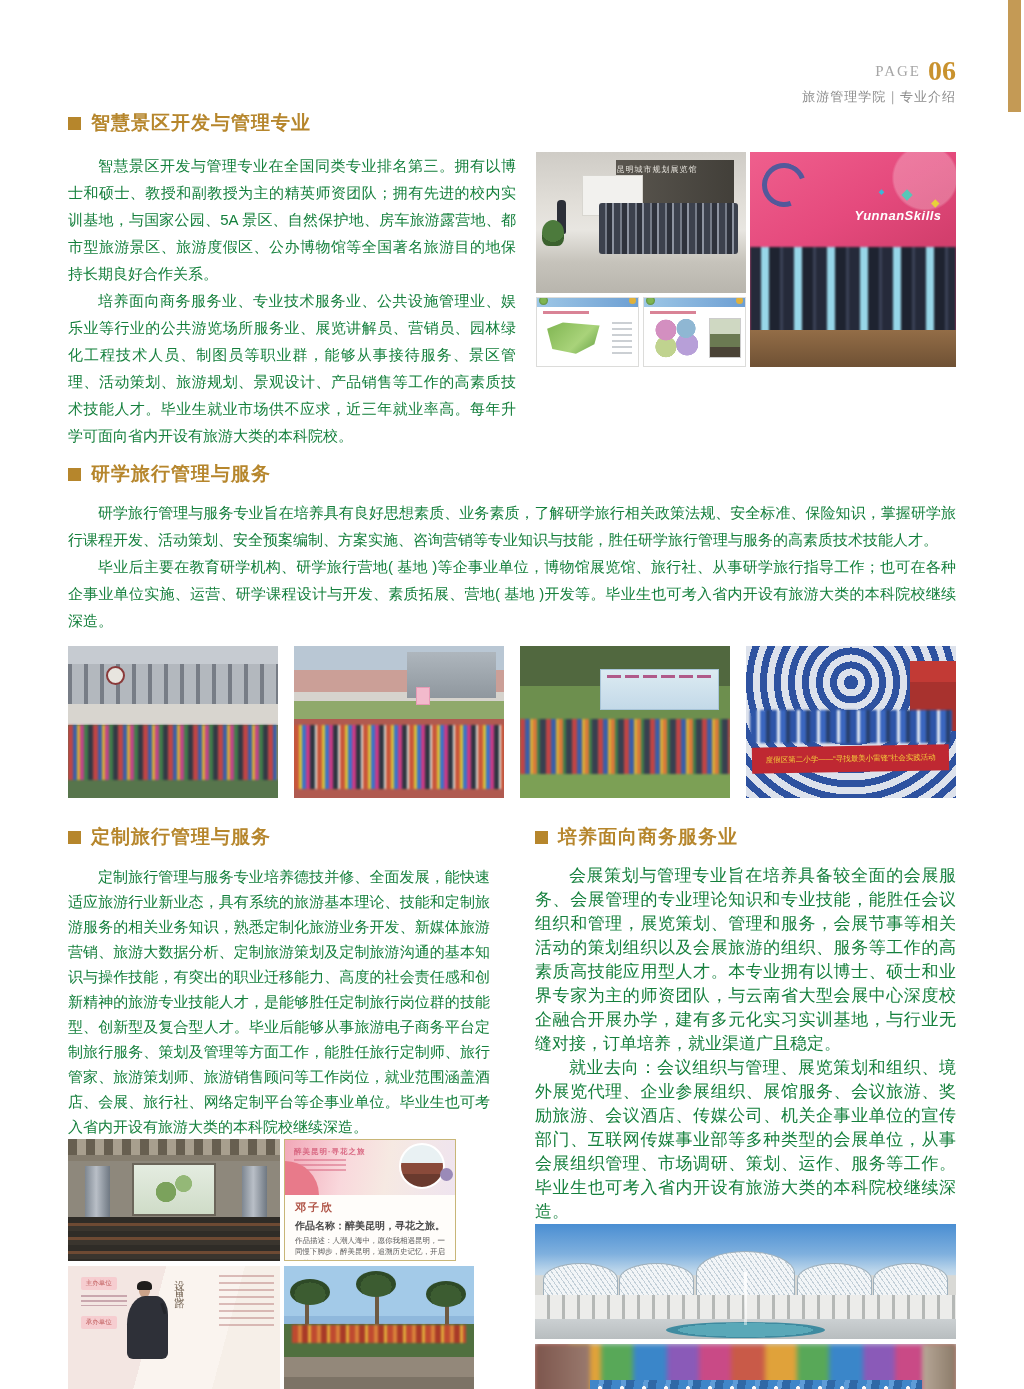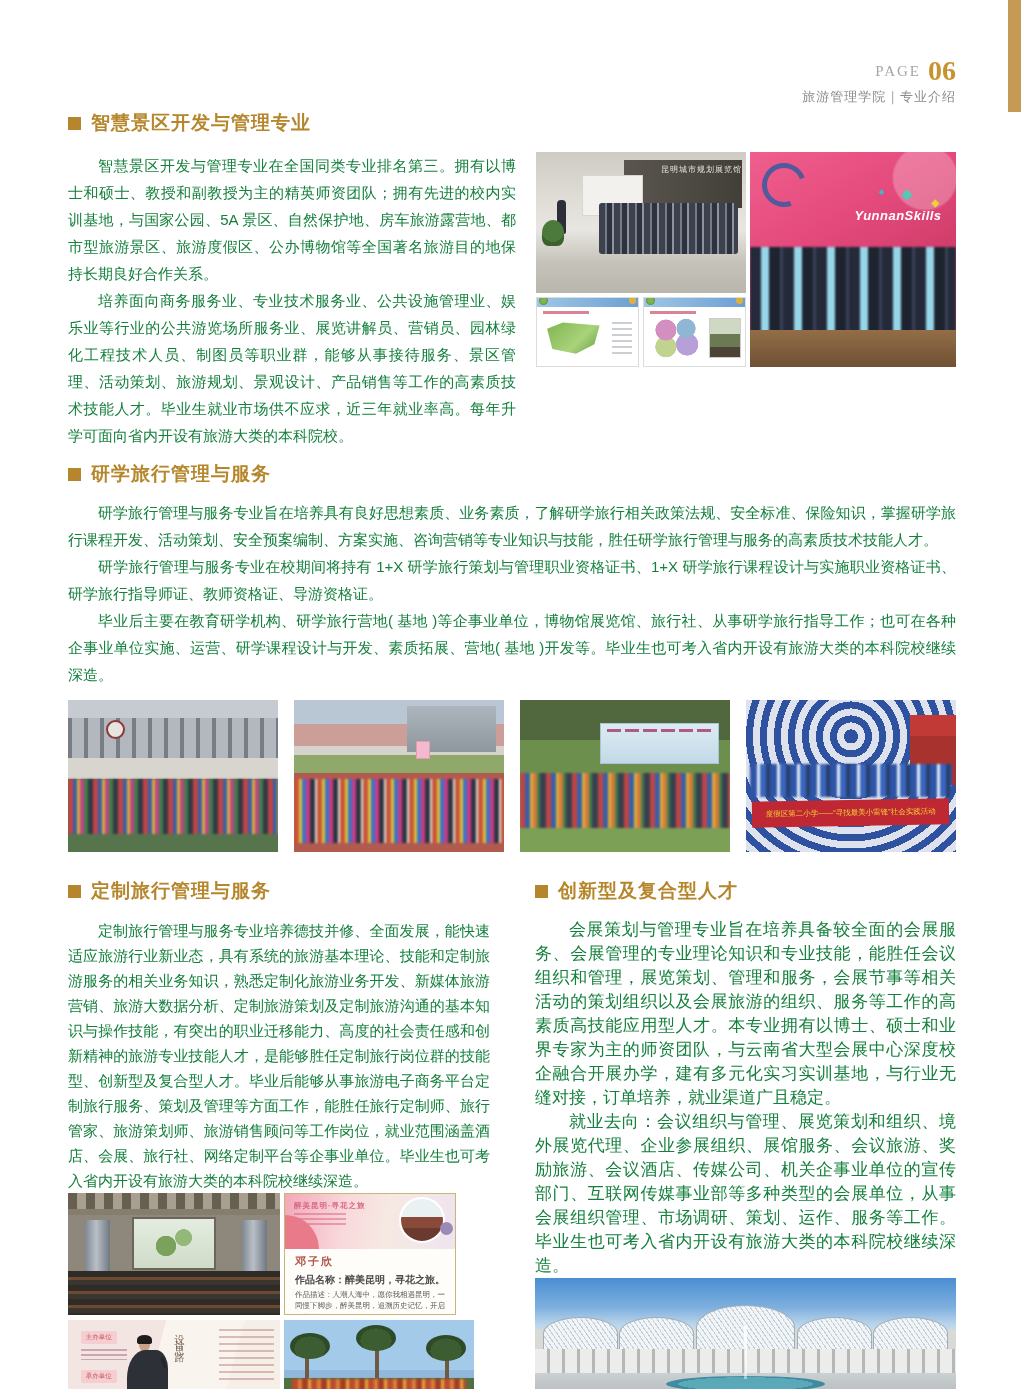--- a/index.html
+++ b/index.html
@@ -25,21 +25,21 @@
   .b-body p.body{font-size:15px;line-height:25px;}
   .mice-body p.body{font-size:17px;line-height:24px;}
 
   
   .two-col{display:flex;gap:20px;margin-top:16px;}
   .s1-text{width:448px;}
   .s1-photos{width:420px;display:grid;grid-template-columns:210px 206px;grid-template-rows:141px 70px;gap:4px;}
   .ph{position:relative;overflow:hidden;}
 
   .ph-exhibition{grid-column:1;grid-row:1;background:linear-gradient(180deg,#cfccc6 0%,#e2dfd9 38%,#e8e6e1 55%,#c6c3bb 78%,#b8b5ad 100%);}
-  .ph-exhibition .dark-wall{position:absolute;top:8px;right:4px;width:56%;height:34%;background:linear-gradient(90deg,#5a564f,#423f39);display:flex;justify-content:flex-end;padding-top:4px;box-sizing:border-box;}
+  .ph-exhibition .dark-wall{position:absolute;top:8px;right:12px;width:56%;height:34%;background:linear-gradient(90deg,#5a564f,#423f39);display:flex;justify-content:flex-start;padding-top:4px;box-sizing:border-box;}
   .ph-exhibition .dark-wall span{color:#e8e5de;font-size:8px;letter-spacing:1px;}
   .ph-exhibition .white-booth{position:absolute;top:16%;left:22%;width:28%;height:28%;background:#f2f1ee;border:1px solid #d8d6d0;}
   .ph-exhibition .crowd{position:absolute;top:36%;left:30%;width:66%;height:36%;border-radius:3px;filter:blur(.6px);
     background:repeating-linear-gradient(90deg,#3c414d 0 6px,#757b88 6px 8px,#2e323c 8px 13px,#8d93a0 13px 15px);}
   .ph-exhibition .guide{position:absolute;top:34%;left:10%;width:9px;height:34px;background:#2c2f38;border-radius:4px 4px 2px 2px;}
   .ph-exhibition .plant{position:absolute;left:3%;top:48%;width:22px;height:26px;border-radius:50% 50% 30% 30%;
     background:radial-gradient(circle at 50% 40%,#4c7a3c 0 60%,#3b612e 60% 100%);}
 
   .slides{grid-column:1;grid-row:2;display:flex;gap:4px;}
   .slide{flex:1;background:#fff;border:1px solid #dcdcda;position:relative;overflow:hidden;}
@@ -253,21 +253,20 @@
       </div>
     </section>
 
     <section class="sec-study">
       <div class="sec-head">
         <span class="sq"></span>
         <h2>研学旅行管理与服务</h2>
       </div>
       <div class="s-body">
         <p class="body">研学旅行管理与服务专业旨在培养具有良好思想素质、业务素质，了解研学旅行相关政策法规、安全标准、保险知识，掌握研学旅行课程开发、活动策划、安全预案编制、方案实施、咨询营销等专业知识与技能，胜任研学旅行管理与服务的高素质技术技能人才。</p>
-        <p class="body">研学旅行管理与服务专业在校期间将持有 1+X 研学旅行策划与管理职业资格证书、1+X 研学旅行课程设计与实施职业资格证书、研学旅行指导师证、教师资格证、导游资格证。</p>
         <p class="body">毕业后主要在教育研学机构、研学旅行营地( 基地 )等企事业单位，博物馆展览馆、旅行社、从事研学旅行指导工作；也可在各种企事业单位实施、运营、研学课程设计与开发、素质拓展、营地( 基地 )开发等。毕业生也可考入省内开设有旅游大类的本科院校继续深造。</p>
       </div>
       <div class="study-row">
         <div class="ph ph-school">
           <div class="win"></div>
           <div class="logo"></div>
           <div class="crowd"></div>
         </div>
         <div class="ph ph-playground">
           <div class="bld"></div>
@@ -346,21 +345,21 @@
               <span class="crowd"></span>
 
             </div>
           </div>
         </div>
       </section>
 
       <section class="bcol">
         <div class="sec-head">
           <span class="sq"></span>
-          <h2>创新型及复合型人才</h2>
+          <h2>培养面向商务服务业</h2>
         </div>
         <div class="body-wrap mice-body">
           <p class="body">会展策划与管理专业旨在培养具备较全面的会展服务、会展管理的专业理论知识和专业技能，能胜任会议组织和管理，展览策划、管理和服务，会展节事等相关活动的策划组织以及会展旅游的组织、服务等工作的高素质高技能应用型人才。本专业拥有以博士、硕士和业界专家为主的师资团队，与云南省大型会展中心深度校企融合开展办学，建有多元化实习实训基地，与行业无缝对接，订单培养，就业渠道广且稳定。</p>
           <p class="body">就业去向：会议组织与管理、展览策划和组织、境外展览代理、企业参展组织、展馆服务、会议旅游、奖励旅游、会议酒店、传媒公司、机关企事业单位的宣传部门、互联网传媒事业部等多种类型的会展单位，从事会展组织管理、市场调研、策划、运作、服务等工作。毕业生也可考入省内开设有旅游大类的本科院校继续深造。</p>
         </div>
         <div class="collage">
           <div class="ph ph-conv">
             <div class="arches">
               <span class="arch"></span>
               <span class="arch"></span>

